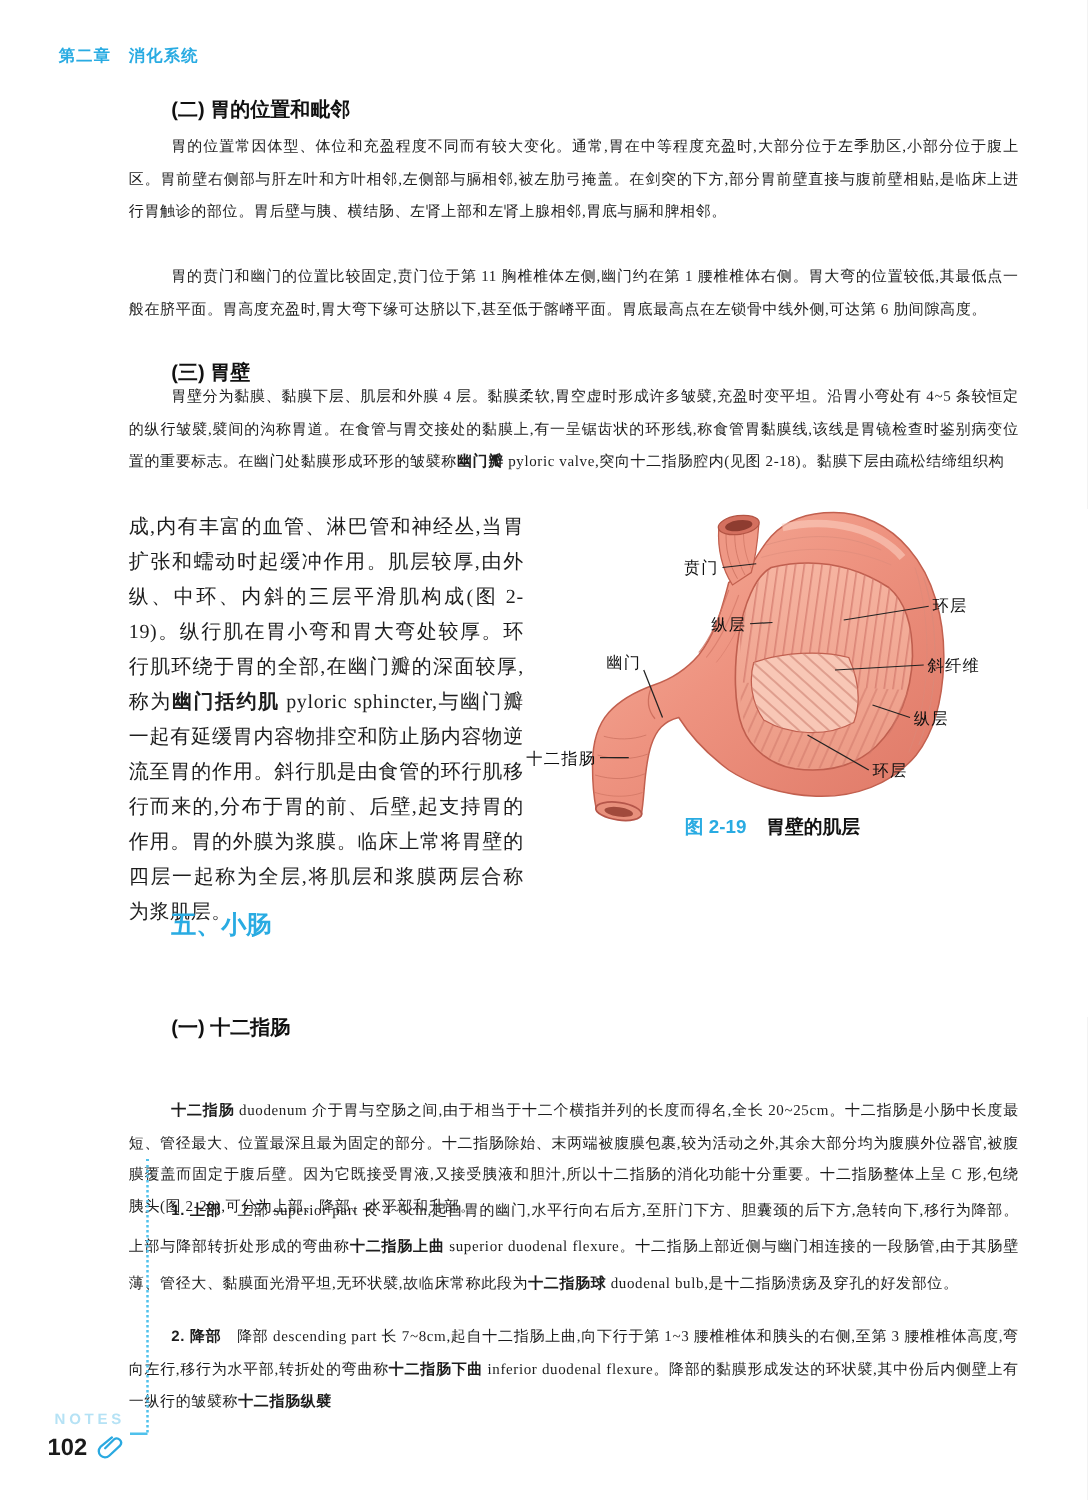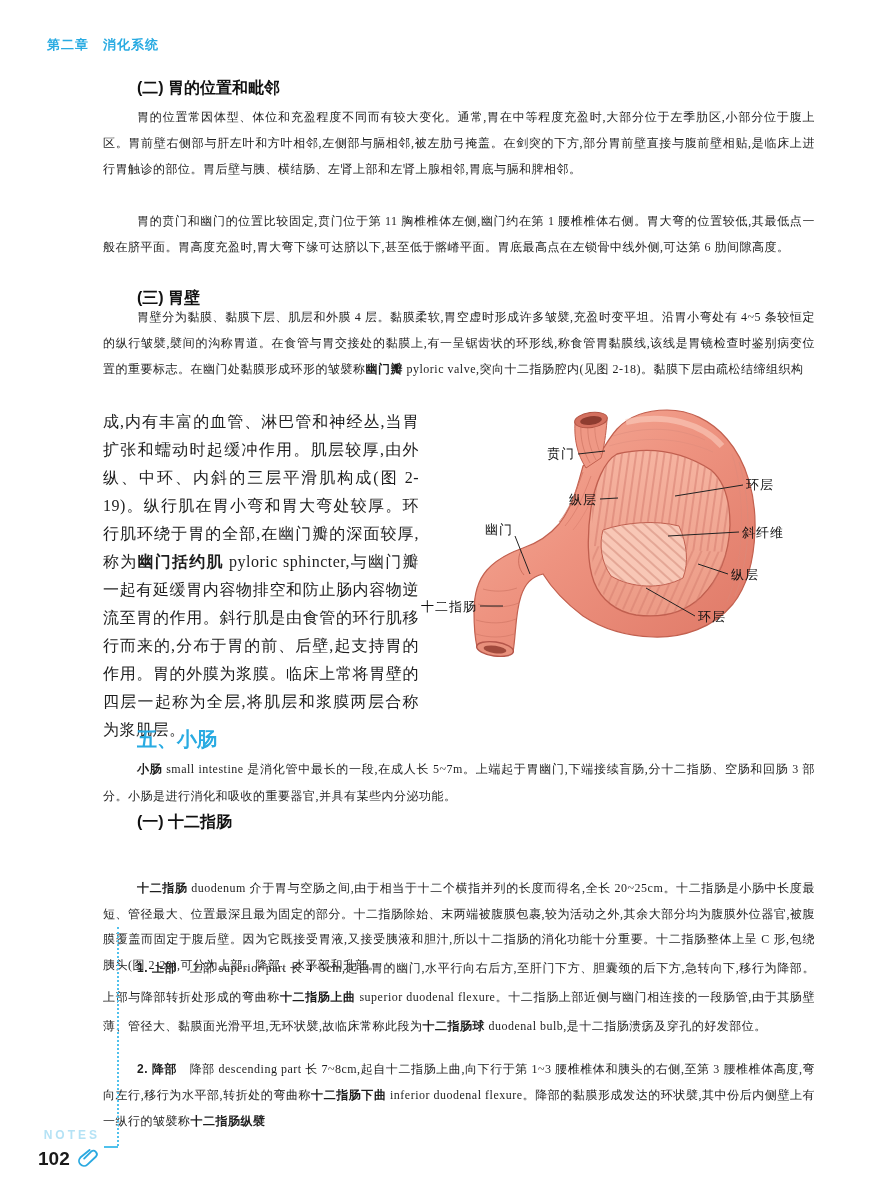--- a/index.html
+++ b/index.html
@@ -192,25 +192,27 @@
 
     <div class="fig-label r" style="left:110px; top:41px;  width:44px;">贲门</div>
     <div class="fig-label r" style="left:132px; top:87px;  width:44px;">纵层</div>
     <div class="fig-label r" style="left:48px;  top:117px; width:44px;">幽门</div>
     <div class="fig-label r" style="left:-6px;  top:194px; width:62px;">十二指肠</div>
     <div class="fig-label" style="left:325px; top:72px;">环层</div>
     <div class="fig-label" style="left:321px; top:120px;">斜纤维</div>
     <div class="fig-label" style="left:310px; top:162px;">纵层</div>
     <div class="fig-label" style="left:277px; top:204px;">环层</div>
 
+    <figcaption class="fig-caption">
+      <span class="num">图 2-19</span><span class="ttl">胃壁的肌层</span>
+    </figcaption>
   </figure>
 
   <h2 class="section-heading" style="top:726px;">五、小肠</h2>
 
-  <p class="para" style="top:756px; line-height:27px;"><b>小肠</b><span> small intestine 是消化管中最长的一段,在成人长 5~7m。上端起于胃幽门,下端接续盲肠,分十二指肠、空肠和回肠 3 部分。小肠是进行消化和吸收的重要器官,并具有某些内分泌功能。</span></p>
 
   <h3 class="sub-heading" style="top:812px;">(一) 十二指肠</h3>
 
   <p class="para" style="top:840px; line-height:25.5px;margin-top:36px;"><b>十二指肠</b><span> duodenum 介于胃与空肠之间,由于相当于十二个横指并列的长度而得名,全长 20~25cm。十二指肠是小肠中长度最短、管径最大、位置最深且最为固定的部分。十二指肠除始、末两端被腹膜包裹,较为活动之外,其余大部分均为腹膜外位器官,被腹膜覆盖而固定于腹后壁。因为它既接受胃液,又接受胰液和胆汁,所以十二指肠的消化功能十分重要。十二指肠整体上呈 C 形,包绕胰头(图 2-20),可分为上部、降部、水平部和升部。</span></p>
 
   <p class="para" style="top:954px; line-height:29px;"><b>1. 上部　</b><span>上部 superior part 长 4~5cm,起自胃的幽门,水平行向右后方,至肝门下方、胆囊颈的后下方,急转向下,移行为降部。上部与降部转折处形成的弯曲称</span><b>十二指肠上曲</b><span> superior duodenal flexure。十二指肠上部近侧与幽门相连接的一段肠管,由于其肠壁薄、管径大、黏膜面光滑平坦,无环状襞,故临床常称此段为</span><b>十二指肠球</b><span> duodenal bulb,是十二指肠溃疡及穿孔的好发部位。</span></p>
 
   <p class="para" style="top:1056px; line-height:26px;"><b>2. 降部　</b><span>降部 descending part 长 7~8cm,起自十二指肠上曲,向下行于第 1~3 腰椎椎体和胰头的右侧,至第 3 腰椎椎体高度,弯向左行,移行为水平部,转折处的弯曲称</span><b>十二指肠下曲</b><span> inferior duodenal flexure。降部的黏膜形成发达的环状襞,其中份后内侧壁上有一纵行的皱襞称</span><b>十二指肠纵襞</b></p>
 
   <div class="notes-vline"></div>

